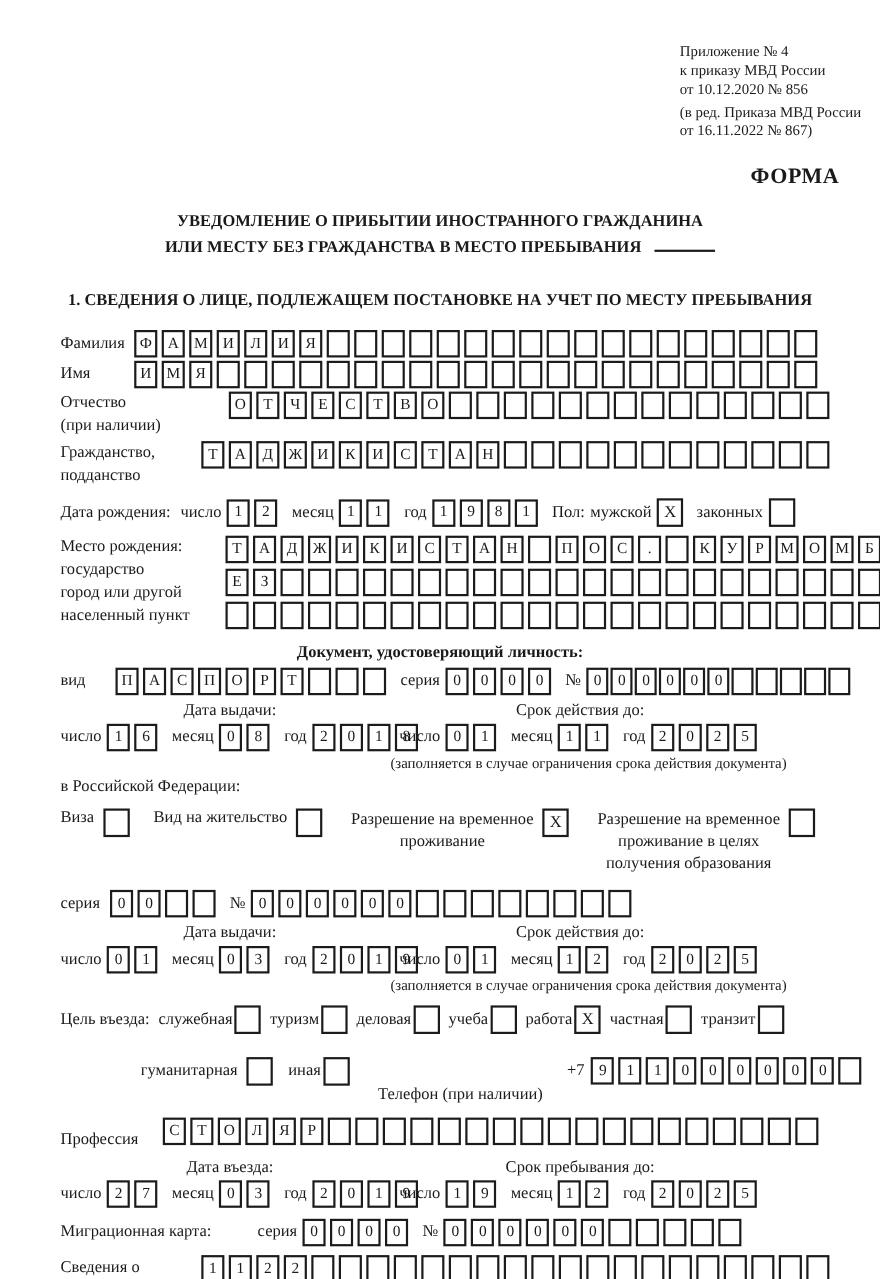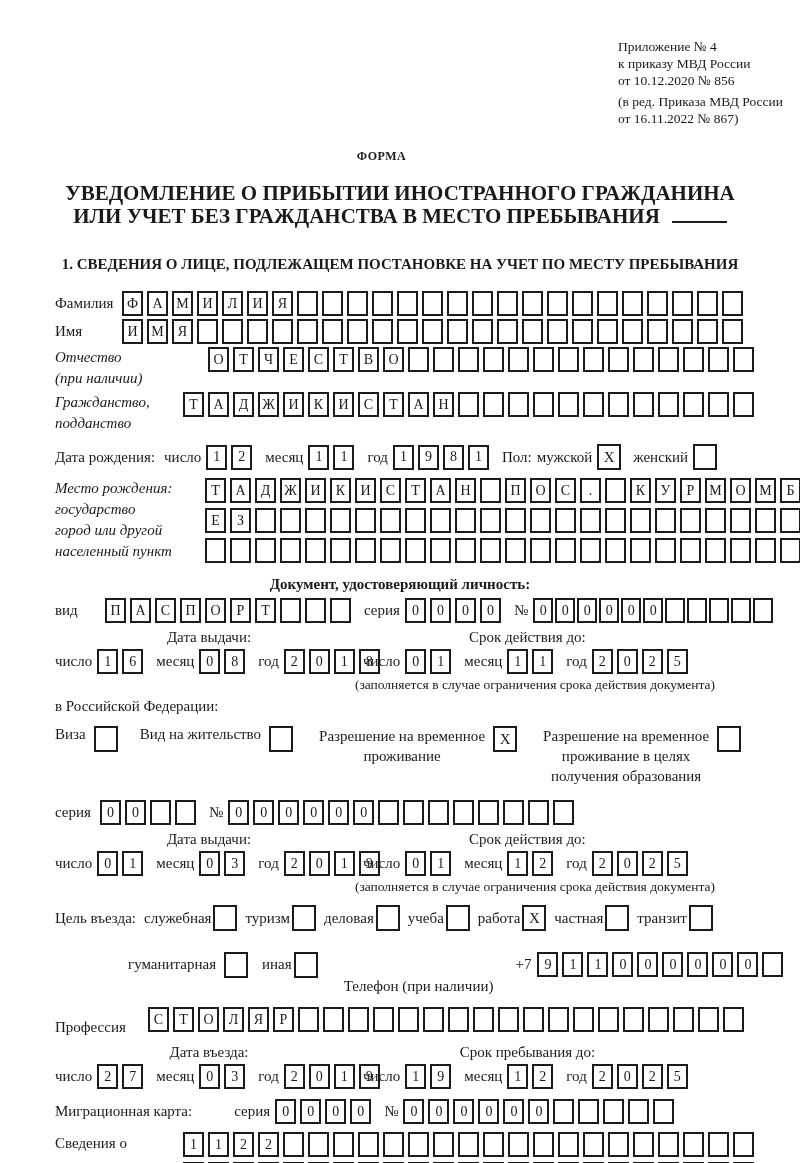--- a/index.html
+++ b/index.html
@@ -2,35 +2,35 @@
 <html><head>
 <meta charset="utf-8">
 <style>
   html,body{margin:0;padding:0;background:#ffffff;}
   body{width:800px;height:1163px;overflow:hidden;
        font-family:"Liberation Serif","DejaVu Serif",serif;color:#1a1a1a;}
   .page{position:relative;padding-top:38px;}
   
   .hdr{margin-left:618px;font-size:13.5px;line-height:17px;}
   .hdr .gap{margin-top:4px;}
-  .forma{text-align:center;padding-right:37px;font-weight:bold;font-size:12px;margin-top:22px;letter-spacing:.5px;}
-  .title{text-align:center;font-weight:bold;font-size:21px;line-height:23px;margin-top:18px;}
+  .forma{text-align:right;padding-right:37px;font-weight:bold;font-size:20px;margin-top:22px;letter-spacing:.5px;}
+  .title{text-align:center;font-weight:bold;font-size:15px;line-height:23px;margin-top:18px;}
   .uline{display:inline-block;width:55px;border-bottom:2px solid #1a1a1a;margin-left:12px;height:14px;}
   .sec{text-align:center;font-weight:bold;font-size:15px;margin-top:28px;}
   
   .row{display:flex;align-items:center;margin:3px 0 3px 55px;font-size:15px;}
   .row.top{align-items:flex-start;}
   .lbl{flex:none;}
   .w67{width:67px;}
   .w93{width:93px;margin-top:16px;}
   .w128{width:128px;}
   .w150{width:150px;}
   .w153{width:153px;}
   .w50{width:50px;}
-  .ml{line-height:21px;font-style:italic;}
+  .ml{line-height:21px;}
   .mlw{line-height:22.5px;}
   .cells{display:inline-flex;flex:none;}
   .cell{box-sizing:border-box;flex:none;width:21px;height:25px;border:2px solid #1b1b1b;
         margin-right:4px;display:inline-flex;align-items:center;justify-content:center;
         font-size:14px;}
   .cells.tight .cell{width:20px;margin-right:2px;}
   .cr{margin-bottom:5px;display:flex;}
   .chk{box-sizing:border-box;flex:none;width:24px;height:26px;border:2px solid #1b1b1b;
        display:inline-flex;align-items:center;justify-content:center;font-size:15px;}
   .dlbl{margin:0 5px 0 9px;flex:none;}
@@ -66,21 +66,21 @@
     <div>к приказу МВД России</div>
     <div>от 10.12.2020 № 856</div>
     <div class="gap">(в ред. Приказа МВД России</div>
     <div>от 16.11.2022 № 867)</div>
   </div>
 
   <div class="forma">ФОРМА</div>
 
   <div class="title">
     <div>УВЕДОМЛЕНИЕ О ПРИБЫТИИ ИНОСТРАННОГО ГРАЖДАНИНА</div>
-    <div><span>ИЛИ УЧЕТ БЕЗ ГРАЖДАНСТВА В МЕСТО ПРЕБЫВАНИЯ</span><span class="uline"></span></div>
+    <div><span>ИЛИ МЕСТУ БЕЗ ГРАЖДАНСТВА В МЕСТО ПРЕБЫВАНИЯ</span><span class="uline"></span></div>
   </div>
 
   <div class="sec">1. СВЕДЕНИЯ О ЛИЦЕ, ПОДЛЕЖАЩЕМ ПОСТАНОВКЕ НА УЧЕТ ПО МЕСТУ ПРЕБЫВАНИЯ</div>
 
   <div class="row mt18">
     <span class="lbl w67">Фамилия</span>
     <span class="cells">
         <span class="cell">Ф</span>
         <span class="cell">А</span>
         <span class="cell">М</span>
@@ -218,21 +218,21 @@
     <span class="dlbl">год</span>
     <span class="cells">
         <span class="cell">1</span>
         <span class="cell">9</span>
         <span class="cell">8</span>
         <span class="cell">1</span>
       </span>
     <span class="dlbl">Пол:</span>
     <span style="margin-right:5px;">мужской</span>
     <span class="chk">X</span>
-    <span class="dlbl" style="margin-left:12px;">женский</span>
+    <span class="dlbl" style="margin-left:12px;">законных</span>
     <span class="chk"></span>
   </div>
 
   <div class="row top mt8">
     <div class="lbl w150 ml">
       <div>Место рождения:</div>
       <div>государство</div>
       <div>город или другой</div>
       <div>населенный пункт</div>
     </div>

